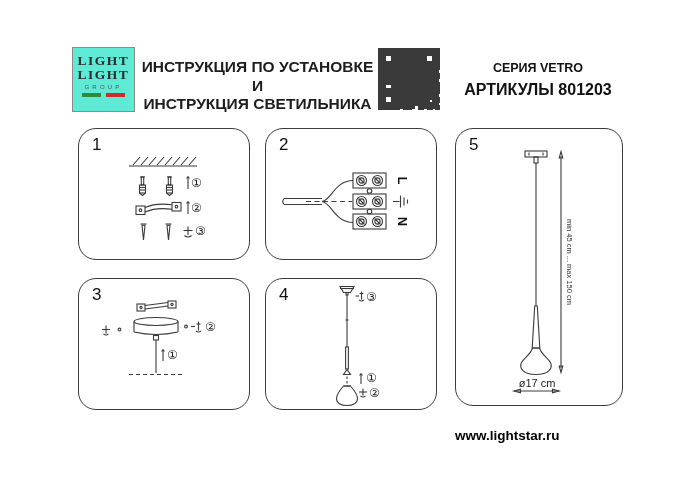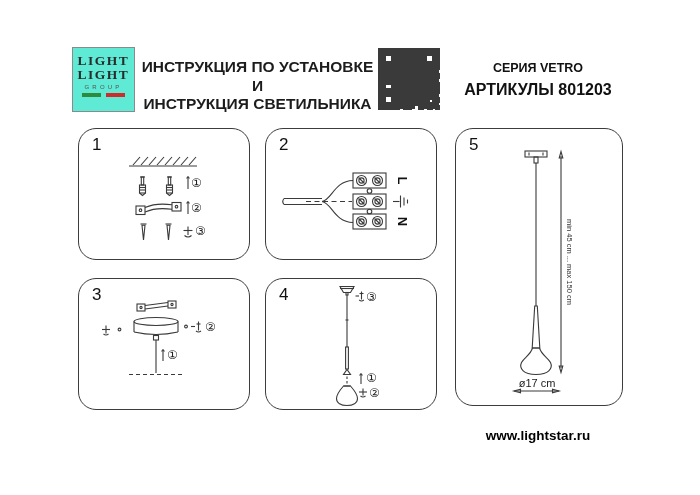--- a/index.html
+++ b/index.html
@@ -27,21 +27,21 @@
   .panel svg{position:absolute;left:0;top:0;}
   .pnum{position:absolute;left:13px;top:6px;font-size:17px;color:#111;}
   .clbl{position:absolute;font-size:12px;color:#222;
     font-family:"DejaVu Sans",sans-serif;line-height:12px;}
   .term{position:absolute;width:16px;height:15px;display:flex;align-items:center;
     justify-content:center;font-size:13px;font-weight:700;color:#111;
     transform:rotate(90deg);}
   .vdim{position:absolute;white-space:nowrap;font-size:7.5px;color:#333;
     transform:translate(-50%,-50%) rotate(90deg);}
   .hdim{position:absolute;font-size:11px;color:#222;text-align:center;}
-  .footer{left:455px;top:428px;width:166px;text-align:center;font-weight:700;
+  .footer{left:455px;top:428px;width:166px;font-weight:700;
     font-size:13.5px;color:#000;}
   svg line, svg path, svg rect, svg ellipse, svg circle, svg polygon{
     stroke:#3a3a3a;stroke-width:1.1;fill:none;}
 </style>
 </head>
 <body>
 
 <div class="abs logo-box">
   <div class="logo-word" style="margin-top:6px;">LIGHT</div>
   <div class="logo-word">LIGHT</div>

